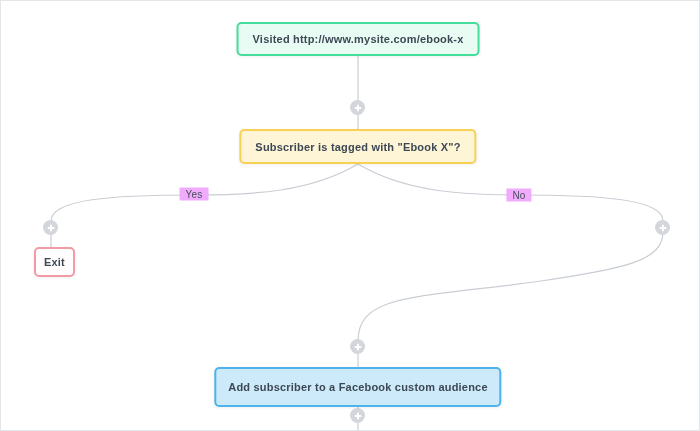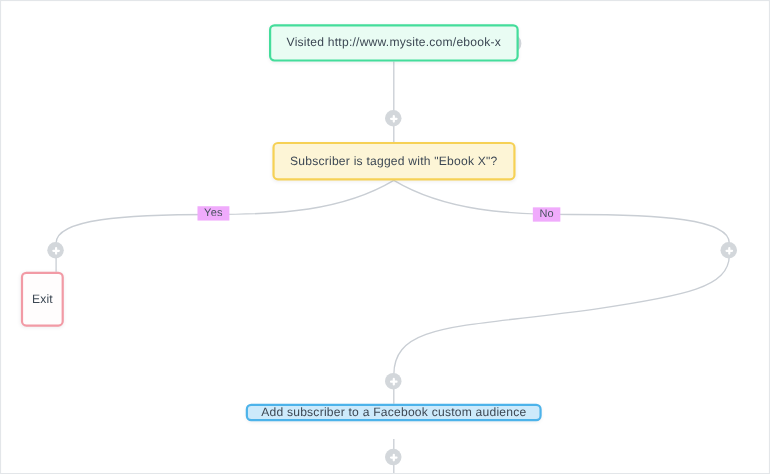--- a/index.html
+++ b/index.html
@@ -22,42 +22,42 @@
   svg.connectors path{
     fill:none;stroke:#c9ced4;stroke-width:1.2px;
   }
   .node{
     position:absolute;
     z-index:3;
     display:flex;align-items:center;justify-content:center;
     box-sizing:border-box;
     border-radius:5px;
     font-size:11px;
-    font-weight:400;
+    font-weight:700;
     letter-spacing:.2px;
     color:#3d4854;
     white-space:nowrap;
     box-shadow:0 1px 3px rgba(60,70,80,.08);
     cursor:pointer;
   }
   .node-center{transform:translateX(-50%);}
   .node-trigger{
     left:357px;top:21px;height:34px;padding:0 14px;
     background:#e9fcf3;border:2px solid #44dd9b;
   }
   .node-condition{
     left:357px;top:128px;height:35px;padding:0 14px;
     background:#fdf5d6;border:2px solid #f6d155;
   }
   .node-exit{
-    left:18px;top:246px;height:50px;padding:0 8px;
+    left:33px;top:246px;height:30px;padding:0 8px;
     background:#fffdfd;border:2px solid #f29aa5;
   }
   .node-action{
-    left:357px;top:366px;height:16px;padding:0 12px;
+    left:357px;top:366px;height:40px;padding:0 12px;
     background:#cdeafb;border:2px solid #4db3ea;
   }
   .plus-node{
     position:absolute;z-index:2;
     width:15px;height:15px;
     margin:-8px 0 0 -8px; 
     border-radius:50%;
     background:#d3d7db;
     cursor:pointer;
   }
@@ -104,21 +104,21 @@
 
   <div class="plus-node" style="left:357px;top:107px;">
     <span class="plus-icon"></span>
   </div>
 
   <div class="node node-center node-condition">
     <span>Subscriber is tagged with "Ebook X"?</span>
   </div>
 
   <span class="branch-label" style="left:193px;top:193px;">Yes</span>
-  <span class="branch-label" style="left:496px;top:194px;text-align:right;">No</span>
+  <span class="branch-label" style="left:518px;top:194px;text-align:right;">No</span>
 
   <div class="plus-node" style="left:50px;top:227px;">
     <span class="plus-icon"></span>
   </div>
 
   <div class="plus-node" style="left:662px;top:227px;">
     <span class="plus-icon"></span>
   </div>
 
   <div class="node node-exit">

